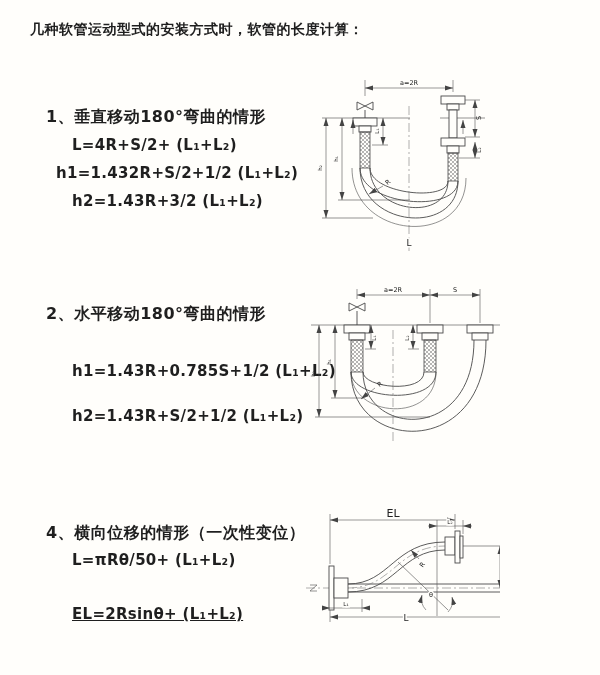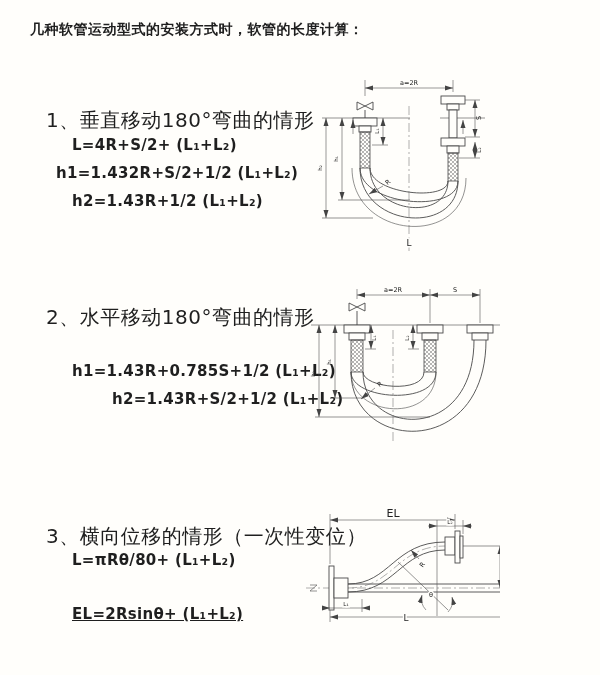--- a/index.html
+++ b/index.html
@@ -1,19 +1,19 @@
 <!DOCTYPE html>
 <html><head>
 <meta charset="utf-8">
 <style>
   html,body{margin:0;padding:0;}
   body{width:600px;height:675px;background:#fffefb;font-family:"DejaVu Sans","Liberation Sans",sans-serif;}
   .page{position:relative;width:500px;height:675px;overflow:hidden;color:#1f1f1f;}
   .title{position:absolute;left:30px;top:21px;font-size:14px;font-weight:bold;letter-spacing:.5px;}
-  .heading{position:absolute;font-size:20px;font-weight:normal;letter-spacing:.5px;}
+  .heading{position:absolute;font-size:16px;font-weight:bold;letter-spacing:.5px;}
   .formula{position:absolute;font-size:15px;font-weight:600;letter-spacing:.3px;}
   svg{position:absolute;}
   .ln{stroke:#4a4a4a;stroke-width:0.9;fill:none;}
   .fl{stroke:#4a4a4a;stroke-width:0.9;fill:#fffefb;}
   .thin{stroke:#4a4a4a;stroke-width:0.6;fill:none;}
   .dim{stroke:#555;stroke-width:0.6;fill:none;}
   .cl{stroke:#787878;stroke-width:0.6;fill:none;stroke-dasharray:9 3 2 3;}
   .lbl{font:6.5px "DejaVu Sans",sans-serif;fill:#222;}
   .lbls{font:5.5px "DejaVu Sans",sans-serif;fill:#222;}
   .lblL{font:9px "DejaVu Sans",sans-serif;fill:#222;}
@@ -23,28 +23,28 @@
 </head>
 <body>
 
 <div class="page">
 
   <div class="title">几种软管运动型式的安装方式时，软管的长度计算：</div>
 
   <div class="heading" style="left:46px;top:107px;">1、垂直移动180°弯曲的情形</div>
   <div class="formula" style="left:72px;top:136px;text-align:center;">L=4R+S/2+ (L₁+L₂)</div>
   <div class="formula" style="left:56px;top:164px;">h1=1.432R+S/2+1/2 (L₁+L₂)</div>
-  <div class="formula" style="left:72px;top:192px;">h2=1.43R+1/2 (L₁+L₂)</div>
+  <div class="formula" style="left:72px;top:192px;">h2=1.43R+3/2 (L₁+L₂)</div>
 
   <div class="heading" style="left:46px;top:304px;">2、水平移动180°弯曲的情形</div>
   <div class="formula" style="left:72px;top:362px;">h1=1.43R+0.785S+1/2 (L₁+L₂)</div>
-  <div class="formula" style="left:72px;top:390px;margin-left:40px;">h2=1.43R+S/2+1/2 (L₁+L₂)</div>
-
-  <div class="heading" style="left:46px;top:523px;">3、横向位移的情形（一次性变位）</div>
-  <div class="formula" style="left:72px;top:551px;">L=πRθ/80+ (L₁+L₂)</div>
+  <div class="formula" style="left:72px;top:407px;">h2=1.43R+S/2+1/2 (L₁+L₂)</div>
+
+  <div class="heading" style="left:46px;top:523px;">4、横向位移的情形（一次性变位）</div>
+  <div class="formula" style="left:72px;top:551px;">L=πRθ/50+ (L₁+L₂)</div>
   <div class="formula" style="left:72px;top:605px;text-decoration:underline;">EL=2Rsinθ+ (L₁+L₂)</div>
 
   <svg style="left:313px;top:66px;" width="287" height="196" viewBox="0 0 287 196">
     <defs>
       <marker id="me1" markerWidth="9" markerHeight="6" refX="8" refY="3" orient="auto" markerUnits="userSpaceOnUse">
           <path d="M0,0.5 L8,3 L0,5.5 Z" fill="#444"></path>
         </marker>
       <marker id="ms1" markerWidth="9" markerHeight="6" refX="0" refY="3" orient="auto" markerUnits="userSpaceOnUse">
           <path d="M8,0.5 L0,3 L8,5.5 Z" fill="#444"></path>
         </marker>

